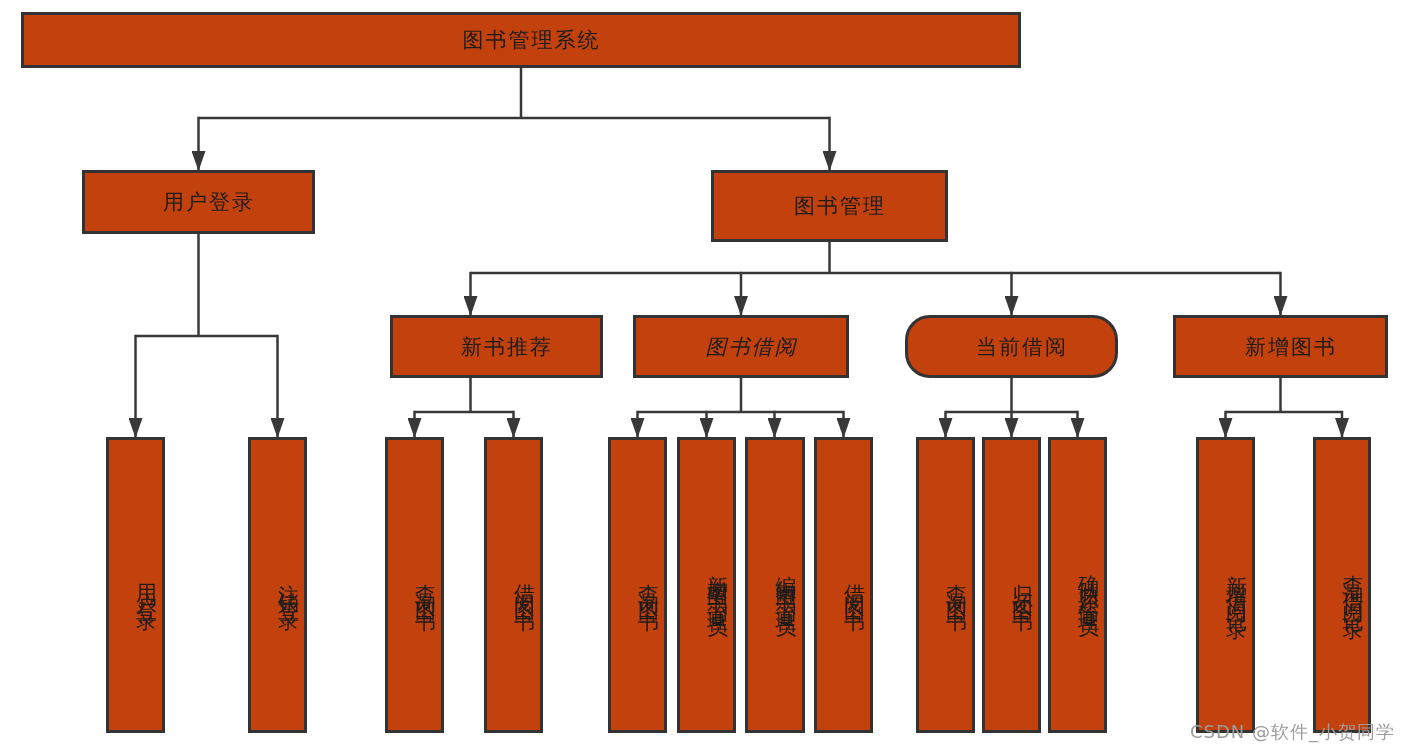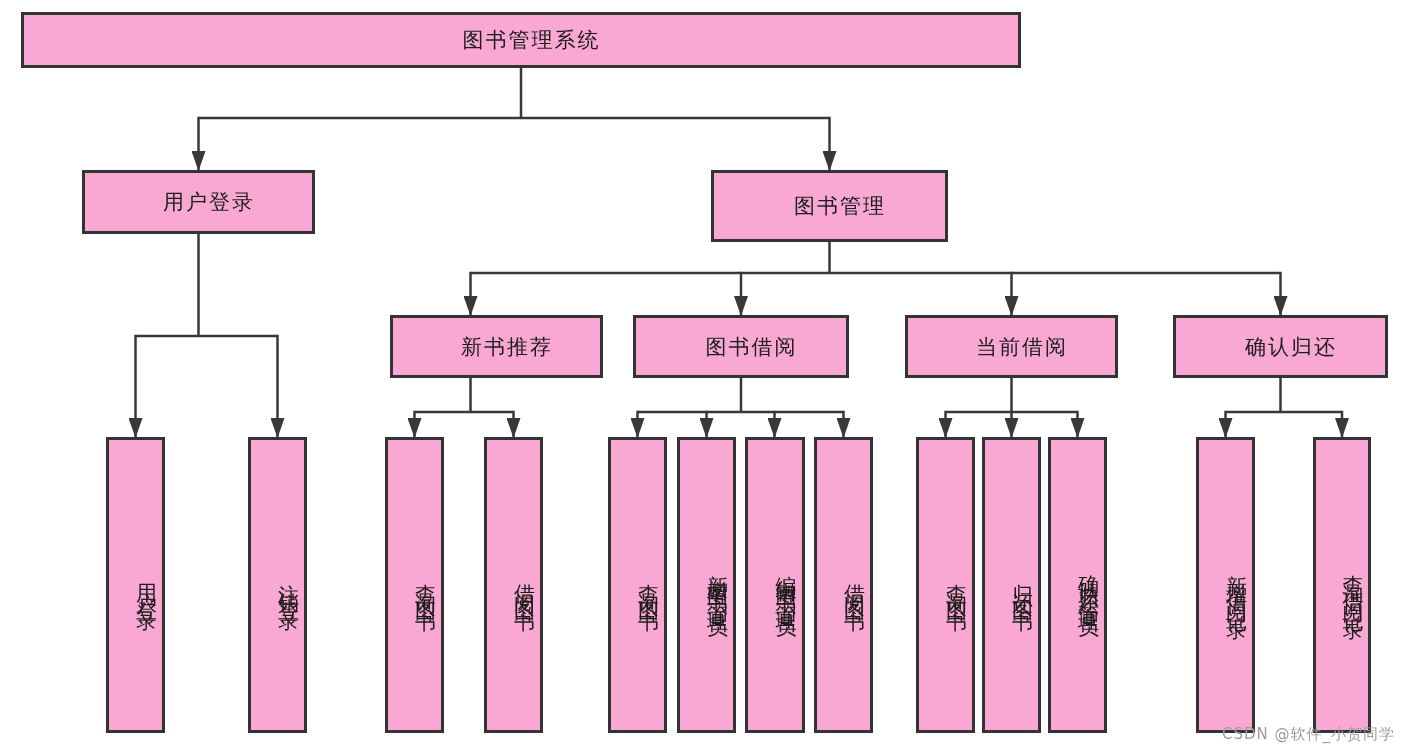--- a/index.html
+++ b/index.html
@@ -18,21 +18,21 @@
   .svg-layer {
     position: absolute;
     top: 0;
     left: 0;
     width: 1405px;
     height: 747px;
   }
   .node {
     position: absolute;
     box-sizing: border-box;
-    background: #f9a8d4;
+    background: #c2410c;
     border: 3px solid #333333;
     color: #1c1c1c;
     display: flex;
     align-items: center;
     justify-content: center;
     text-align: center;
     padding-left: 21px;
   }
   .h-node {
     font-size: 21px;
@@ -49,21 +49,21 @@
     text-orientation: mixed;
     font-size: 21px;
     letter-spacing: 9px;
     line-height: 1;
     font-weight: 500;
   }
   .watermark {
     position: absolute;
     right: 10px;
     bottom: 3px;
-    font-size: 15px;
+    font-size: 18px;
     letter-spacing: 1px;
     color: #9c9c9c;
     white-space: nowrap;
   }
 </style>
 </head>
 <body>
 
 <div class="canvas">
 
@@ -116,23 +116,23 @@
       <path d="M1342 410.8 V437" marker-end="url(#arrowhead)"></path>
     </g>
   </svg>
 
   <div class="node root-node" style="left:21px; top:12px; width:1000px; height:56px;">图书管理系统</div>
 
   <div class="node h-node" style="left:82px; top:170px; width:233px; height:64px;">用户登录</div>
   <div class="node h-node" style="left:711px; top:170px; width:237px; height:72px;">图书管理</div>
 
   <div class="node h-node" style="left:364px; top:315px; width:213px; height:63px;margin-left:26px;">新书推荐</div>
-  <div class="node h-node" style="left:633px; top:315px; width:216px; height:63px;">图书借阅</div>
-  <div class="node h-node" style="left:905px; top:315px; width:213px; height:63px;">当前借阅</div>
-  <div class="node h-node" style="left:1173px; top:315px; width:215px; height:63px;">确认归还</div>
+  <div class="node h-node" style="left:633px; top:315px; width:216px; height:63px;font-style:italic;">图书借阅</div>
+  <div class="node h-node" style="left:905px; top:315px; width:213px; height:63px;border-radius:25px;">当前借阅</div>
+  <div class="node h-node" style="left:1173px; top:315px; width:215px; height:63px;">新增图书</div>
 
   <div class="node leaf" style="left:106px; top:437px; width:59px; height:296px;">用户登录</div>
   <div class="node leaf" style="left:248px; top:437px; width:59px; height:296px;">注销登录</div>
 
   <div class="node leaf" style="left:385px; top:437px; width:59px; height:296px;">查询图书</div>
   <div class="node leaf" style="left:484px; top:437px; width:59px; height:296px;">借阅图书</div>
 
   <div class="node leaf" style="left:608px; top:437px; width:59px; height:296px;">查询图书</div>
   <div class="node leaf" style="left:677px; top:437px; width:59px; height:296px; letter-spacing:6px;">新增图书（管理员）</div>
   <div class="node leaf" style="left:745px; top:437px; width:60px; height:296px; letter-spacing:6px;">编辑图书（管理员）</div>

